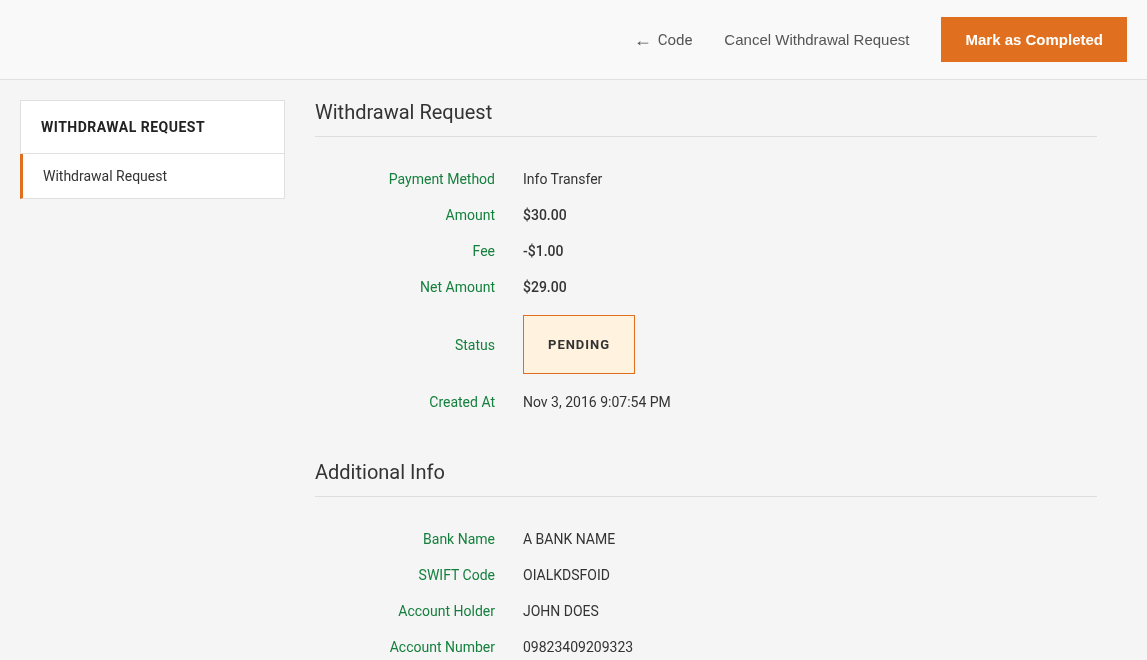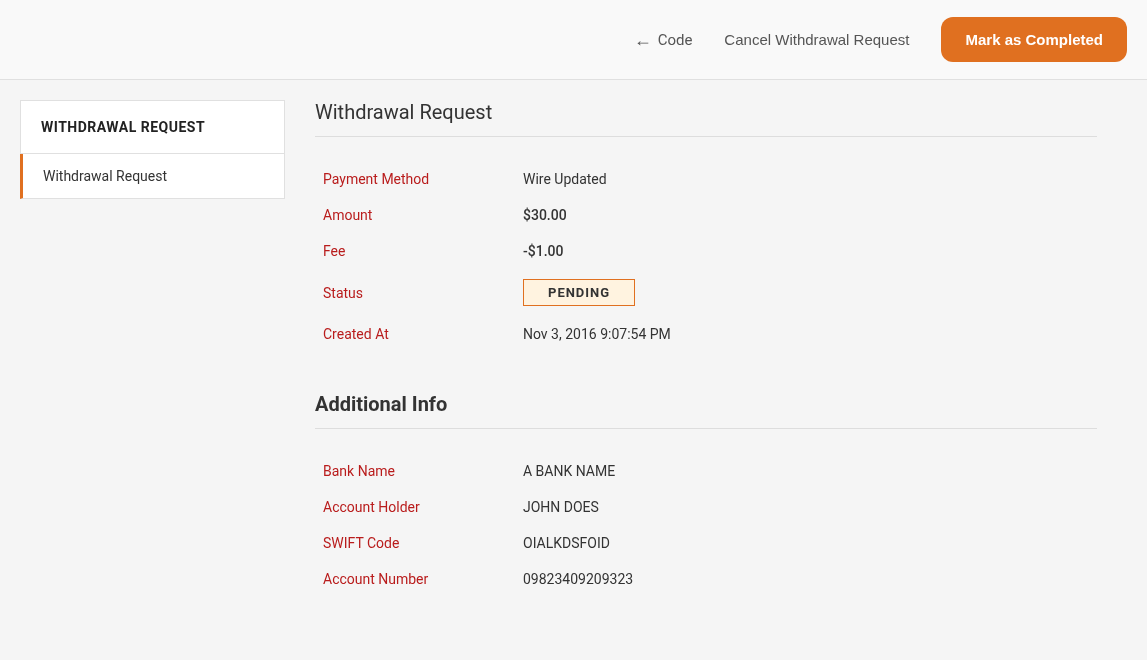--- a/index.html
+++ b/index.html
@@ -50,21 +50,21 @@
       color: #555;
       font-size: 15px;
       cursor: pointer;
       padding: 8px 12px;
     }
 
     .mark-completed-btn {
       background: #e07020;
       color: #fff;
       border: none;
-      border-radius: 12px;
+      border-radius: 0;
       padding: 14px 24px;
       font-size: 15px;
       font-weight: 600;
       cursor: pointer;
     }
 
     
     .main-layout {
       display: flex;
       gap: 0;
@@ -123,22 +123,22 @@
       border-collapse: collapse;
       margin-bottom: 40px;
     }
 
     .info-table tr td {
       padding: 10px 8px;
       vertical-align: middle;
     }
 
     .info-table tr td:first-child {
-      text-align: left;
-      color: #b91c1c;
+      text-align: right;
+      color: #15803d;
       font-size: 14px;
       width: 200px;
       padding-right: 20px;
     }
 
     .info-table tr td:last-child {
       color: #333;
       font-size: 14px;
     }
 
@@ -148,27 +148,27 @@
       font-weight: 500;
     }
 
     .status-badge {
       display: inline-block;
       background: #fff3e0;
       border: 1px solid #e07020;
       color: #333;
       font-size: 13px;
       font-weight: 700;
-      padding: 5px 24px;
+      padding: 21px 24px;
       letter-spacing: 1px;
     }
 
     .additional-section-title {
       font-size: 20px;
-      font-weight: 700;
+      font-weight: 400;
       color: #333;
       margin-bottom: 12px;
     }
 
     .content-wrapper {
       position: relative;
     }
   </style>
 </head>
 <body>
@@ -193,29 +193,33 @@
 
   <div class="content-area content-wrapper">
 
     <h2 class="section-title">Withdrawal Request</h2>
     <hr class="section-divider">
 
     <table class="info-table">
       <tbody>
         <tr>
           <td>Payment Method</td>
-          <td>Wire Updated</td>
+          <td>Info Transfer</td>
         </tr>
         <tr>
           <td>Amount</td>
           <td class="amount-value">$30.00</td>
         </tr>
         <tr>
           <td>Fee</td>
           <td class="amount-value">-$1.00</td>
+        </tr>
+        <tr>
+          <td>Net Amount</td>
+          <td class="amount-value">$29.00</td>
         </tr>
         <tr>
           <td>Status</td>
           <td>
             <span class="status-badge">PENDING</span>
           </td>
         </tr>
         <tr>
           <td>Created At</td>
           <td>Nov 3, 2016 9:07:54 PM</td>
@@ -226,28 +230,28 @@
     <h2 class="additional-section-title">Additional Info</h2>
     <hr class="section-divider">
 
     <table class="info-table">
       <tbody>
         <tr>
           <td>Bank Name</td>
           <td>A BANK NAME</td>
         </tr>
         <tr>
+          <td>SWIFT Code</td>
+          <td>OIALKDSFOID</td>
+        </tr>
+        <tr>
           <td>Account Holder</td>
           <td>JOHN DOES</td>
         </tr>
         <tr>
-          <td>SWIFT Code</td>
-          <td>OIALKDSFOID</td>
-        </tr>
-        <tr>
           <td>Account Number</td>
           <td>09823409209323</td>
         </tr>
       </tbody>
     </table>
 
   </div>
 </div>
 
 </body></html>

